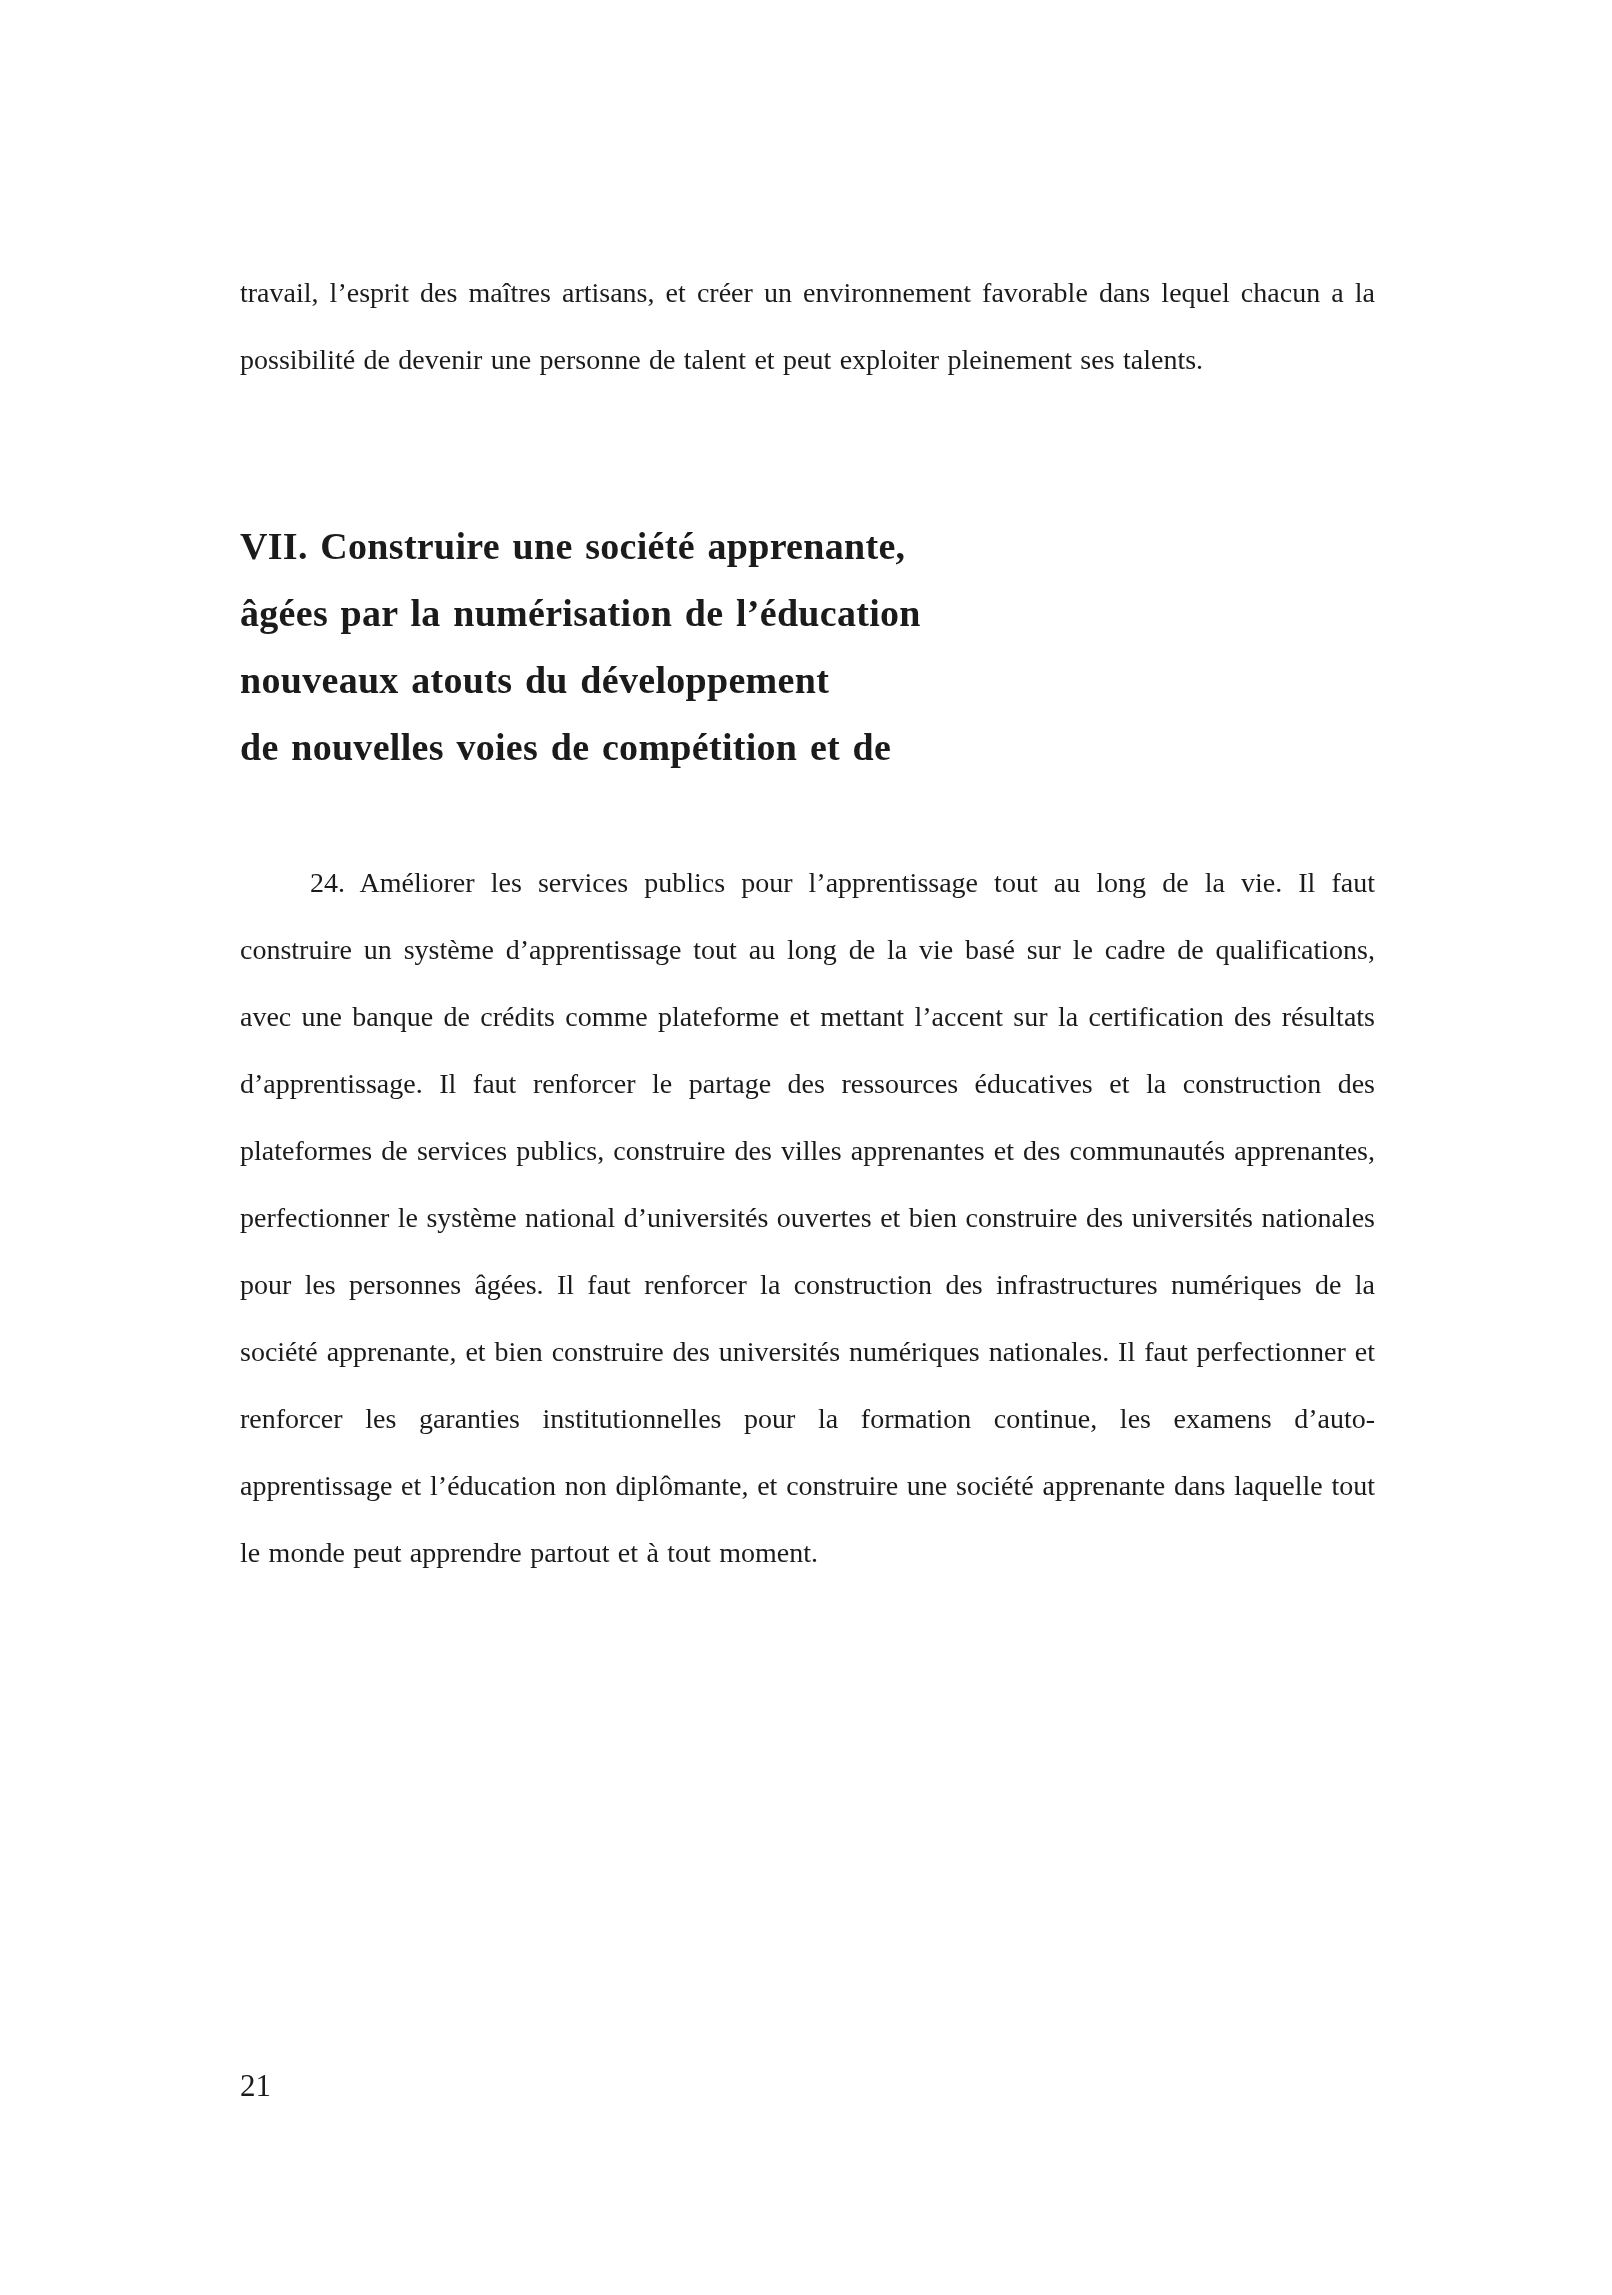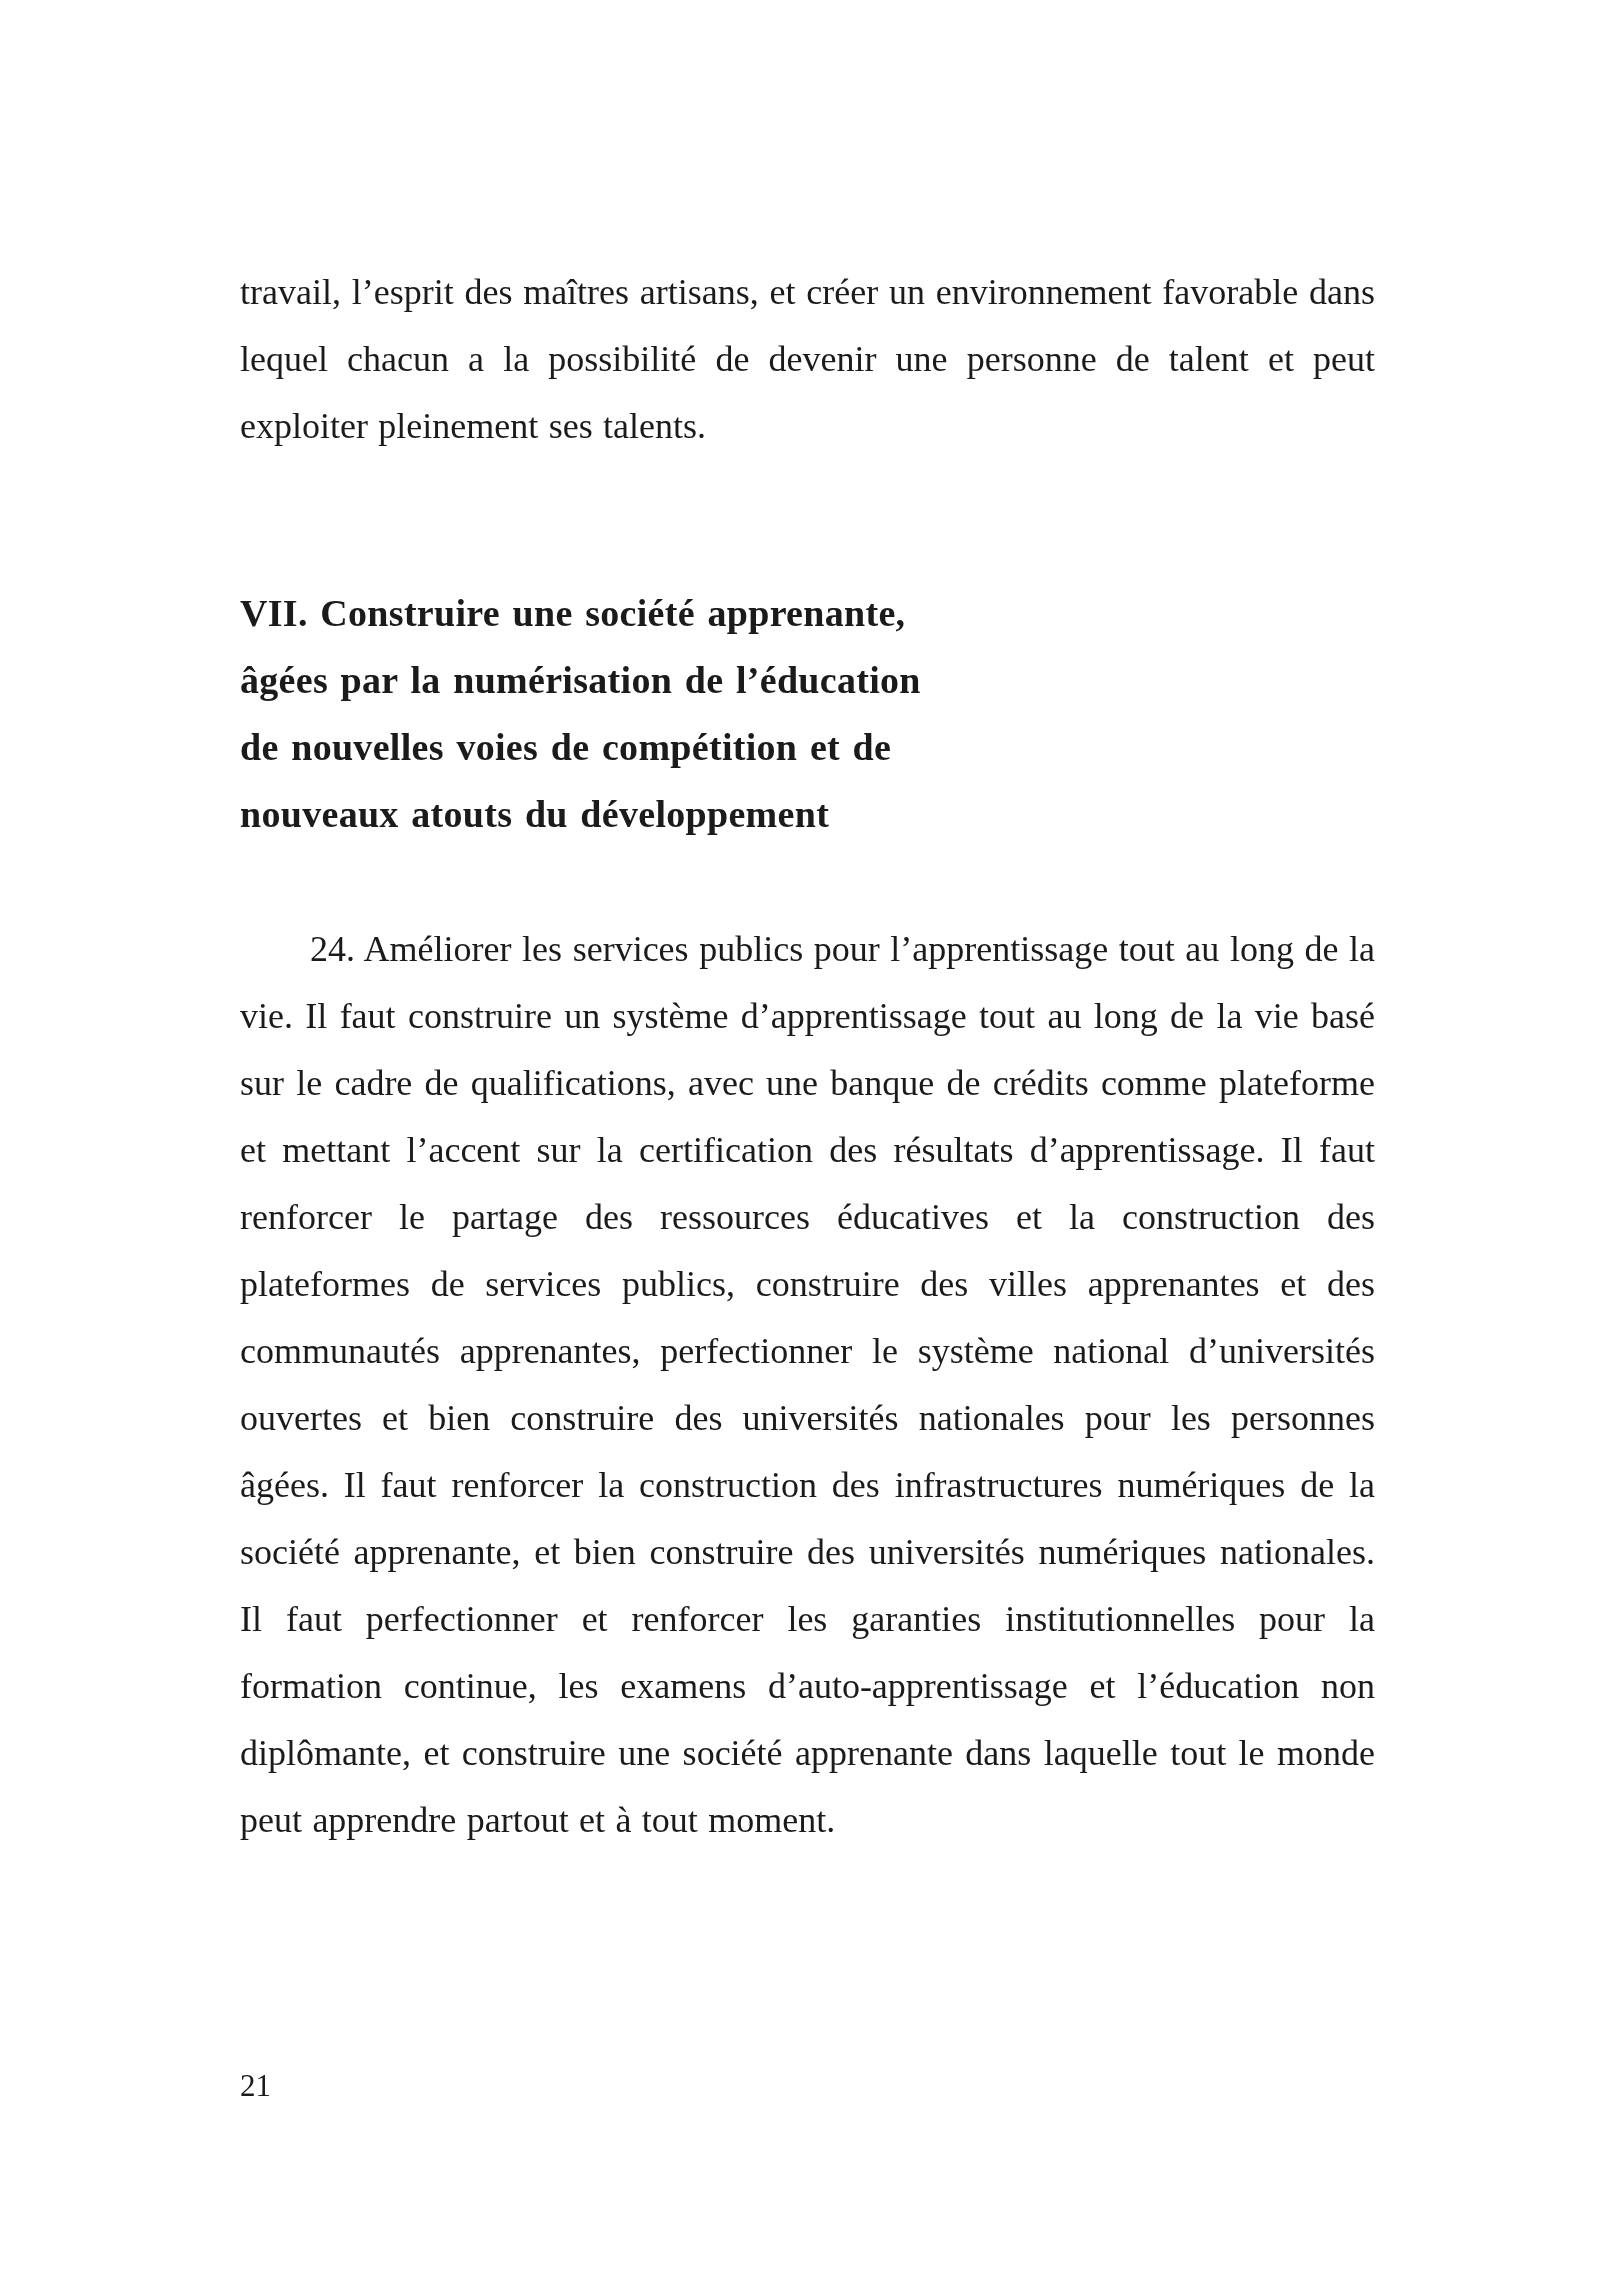--- a/index.html
+++ b/index.html
@@ -16,21 +16,21 @@
     color: #1b1b1b;
     overflow: hidden;
   }
   .content {
     position: absolute;
     left: 240px;
     top: 259px;
     width: 1135px;
   }
   .body-text {
-    font-size: 36px;
+    font-size: 28px;
     line-height: 67px;
     text-align: justify;
     margin: 0;
     word-spacing: 1.4px;
   }
   .section-heading {
     font-size: 38px;
     line-height: 67px;
     font-weight: bold;
     margin: 120px 0 68px 0;
@@ -61,22 +61,22 @@
 <body>
 
 <div class="page">
   <div class="content">
 
     <p class="body-text">travail, l’esprit des maîtres artisans, et créer un environnement favorable dans lequel chacun a la possibilité de devenir une personne de talent et peut exploiter pleinement ses talents.</p>
 
     <h1 class="section-heading">
       <div class="heading-line">VII. Construire une société apprenante,</div>
       <div class="heading-line">âgées par la numérisation de l’éducation</div>
+      <div class="heading-line">nouveaux atouts du développement</div>
       <div class="heading-line">de nouvelles voies de compétition et de</div>
-      <div class="heading-line">nouveaux atouts du développement</div>
     </h1>
 
     <p class="body-text para-indent"><span class="bold">24. Améliorer les services publics pour l’apprentissage tout au long de la vie. </span><span>Il faut construire un système d’apprentissage tout au long de la vie basé sur le cadre de qualifications, avec une banque de crédits comme plateforme et mettant l’accent sur la certification des résultats d’apprentissage. Il faut renforcer le partage des ressources éducatives et la construction des plateformes de services publics, construire des villes apprenantes et des communautés apprenantes, perfectionner le système national d’universités ouvertes et bien construire des universités nationales pour les personnes âgées. Il faut renforcer la construction des infrastructures numériques de la société apprenante, et bien construire des universités numériques nationales. Il faut perfectionner et renforcer les garanties institutionnelles pour la formation continue, les examens d’auto-apprentissage et l’éducation non diplômante, et construire une société apprenante dans laquelle tout le monde peut apprendre partout et à tout moment.</span></p>
 
   </div>
 
   <div class="page-number">21</div>
 </div>
 
 

